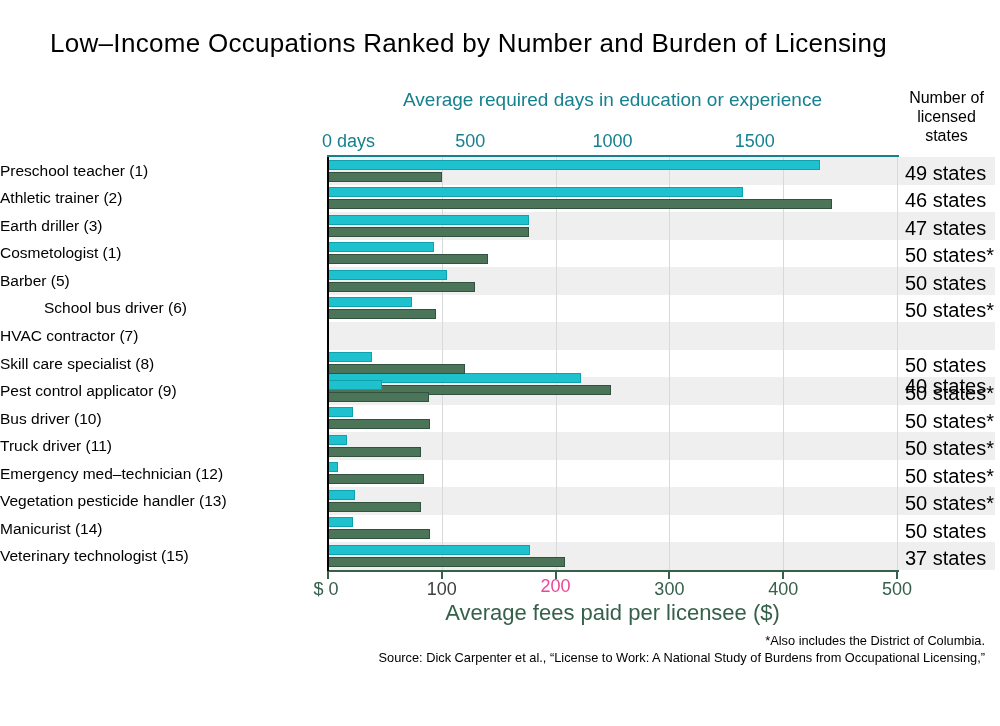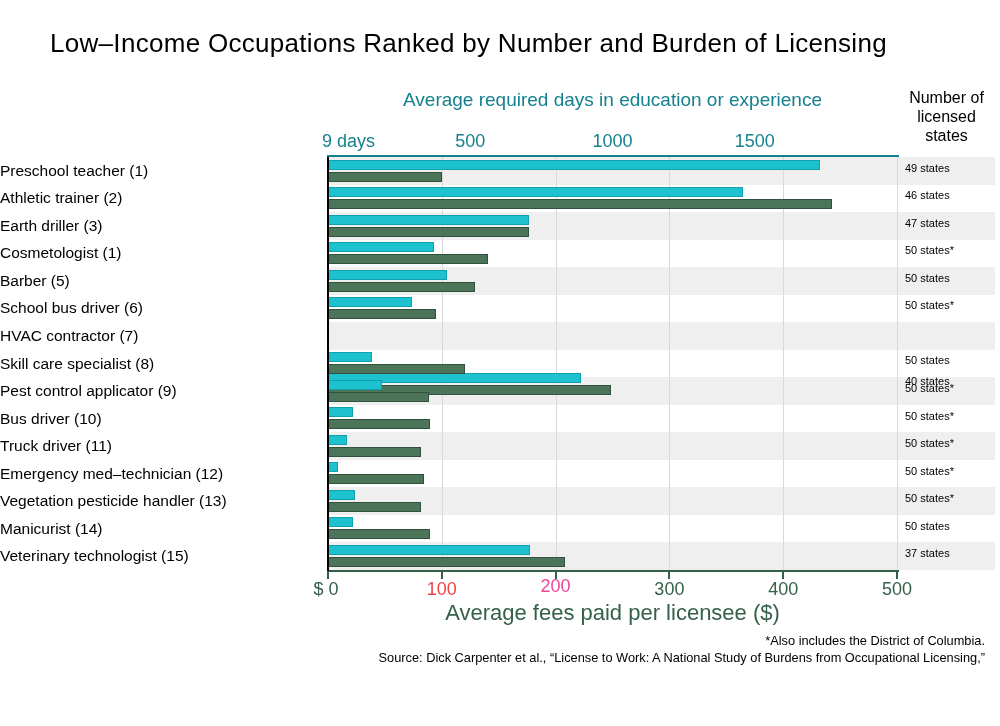--- a/index.html
+++ b/index.html
@@ -23,21 +23,21 @@
   .tick{position:absolute;width:2px;}
   .tick-label{position:absolute;font-size:18px;white-space:nowrap;}
   .tick-label.centered{transform:translateX(-50%);}
   #plot{position:absolute;left:328px;top:157px;width:667px;height:413px;}
   .stripe{position:absolute;left:0;width:667px;z-index:1;}
   .gridline{position:absolute;top:0;width:1px;height:413px;background:#d9d9d9;z-index:2;}
   .rowbars{position:absolute;left:0;width:667px;z-index:3;}
   .bar{position:absolute;left:0;box-sizing:border-box;height:10px;}
   .bar.days{border:1px solid #0fa2ae;}
   .bar.fees{border:1px solid #30523e;}
-  .state-label{position:absolute;left:577px;font-size:11px;color:#000;white-space:nowrap;}
+  .state-label{position:absolute;left:577px;font-size:20px;color:#000;white-space:nowrap;}
   .spine{position:absolute;left:-1px;top:0;width:2px;height:414px;background:#000;z-index:4;}
   .row-label{position:absolute;left:0;width:322px;text-align:left;font-size:15.5px;
     color:#000;white-space:nowrap;}
   .bottom-axis-label{
     position:absolute;left:328px;top:600px;width:569px;text-align:center;font-size:22px;
   }
   .footnotes{position:absolute;left:150px;right:15px;top:632px;text-align:right;}
   .footnote{font-size:12.8px;line-height:17.2px;color:#000;white-space:nowrap;}
 </style>
 </head>
@@ -48,21 +48,21 @@
   <div class="title">Low–Income Occupations Ranked by Number and Burden of Licensing</div>
 
   <div class="top-axis-label" style="color: rgb(21, 129, 143);">Average required days in education or experience</div>
 
   <div class="states-header">Number of
 licensed
 states</div>
 
   <div id="topTicksLayer">
       <div class="tick" style="left: 327px; top: 155px; height: 8px; background: rgb(21, 129, 143);"></div>
-      <div class="tick-label" style="left: 322px; top: 131px; color: rgb(21, 129, 143);">9 days</div>
+      <div class="tick-label" style="left: 322px; top: 131px; color: rgb(21, 129, 143);">0 days</div>
       <div class="tick" style="left: 469.25px; top: 155px; height: 8px; background: rgb(21, 129, 143);"></div>
       <div class="tick-label centered" style="left: 470.25px; top: 131px; color: rgb(21, 129, 143);">500</div>
       <div class="tick" style="left: 611.5px; top: 155px; height: 8px; background: rgb(21, 129, 143);"></div>
       <div class="tick-label centered" style="left: 612.5px; top: 131px; color: rgb(21, 129, 143);">1000</div>
       <div class="tick" style="left: 753.75px; top: 155px; height: 8px; background: rgb(21, 129, 143);"></div>
       <div class="tick-label centered" style="left: 754.75px; top: 131px; color: rgb(21, 129, 143);">1500</div>
       <div class="tick" style="left: 896px; top: 155px; height: 8px; background: rgb(21, 129, 143);"></div>
     </div>
   <div class="axis-line" id="topAxisLine" style="left: 328px; top: 155px; width: 571px; background: rgb(21, 129, 143);"></div>
 
@@ -163,38 +163,38 @@
       </div>
     <div class="spine"></div>
   </div>
 
   <div id="rowLabels">
       <div class="row-label" style="top: 161.767px;">Preschool teacher (1)</div>
       <div class="row-label" style="top: 189.3px;">Athletic trainer (2)</div>
       <div class="row-label" style="top: 216.833px;">Earth driller (3)</div>
       <div class="row-label" style="top: 244.367px;">Cosmetologist (1)</div>
       <div class="row-label" style="top: 271.9px;">Barber (5)</div>
-      <div class="row-label" style="top: 299.433px;">School bus driver (6)</div>
+      <div class="row-label" style="top: 299.433px; padding-left: 44px;">School bus driver (6)</div>
       <div class="row-label" style="top: 326.967px;">HVAC contractor (7)</div>
       <div class="row-label" style="top: 354.5px;">Skill care specialist (8)</div>
       <div class="row-label" style="top: 382.033px;">Pest control applicator (9)</div>
       <div class="row-label" style="top: 409.567px;">Bus driver (10)</div>
       <div class="row-label" style="top: 437.1px;">Truck driver (11)</div>
       <div class="row-label" style="top: 464.633px;">Emergency med–technician (12)</div>
       <div class="row-label" style="top: 492.167px;">Vegetation pesticide handler (13)</div>
       <div class="row-label" style="top: 519.7px;">Manicurist (14)</div>
       <div class="row-label" style="top: 547.233px;">Veterinary technologist (15)</div>
     </div>
 
   <div class="axis-line" id="bottomAxisLine" style="left: 328px; top: 570px; width: 571px; background: rgb(53, 96, 74);"></div>
   <div id="bottomTicksLayer">
       <div class="tick" style="left: 327px; top: 570px; height: 9px; background: rgb(53, 96, 74);"></div>
       <div class="tick-label centered" style="left: 326px; top: 579px; color: rgb(53, 96, 74);">$ 0</div>
       <div class="tick" style="left: 440.8px; top: 570px; height: 9px; background: rgb(53, 96, 74);"></div>
-      <div class="tick-label centered" style="left: 441.8px; top: 579px; color: #ef4444;">100</div>
+      <div class="tick-label centered" style="left: 441.8px; top: 579px; color: #404040;">100</div>
       <div class="tick" style="left: 554.6px; top: 570px; height: 9px; background: rgb(53, 96, 74);"></div>
       <div class="tick-label centered" style="left: 555.6px; top: 576px; color: #ec4899;">200</div>
       <div class="tick" style="left: 668.4px; top: 570px; height: 9px; background: rgb(53, 96, 74);"></div>
       <div class="tick-label centered" style="left: 669.4px; top: 579px; color: rgb(53, 96, 74);">300</div>
       <div class="tick" style="left: 782.2px; top: 570px; height: 9px; background: rgb(53, 96, 74);"></div>
       <div class="tick-label centered" style="left: 783.2px; top: 579px; color: rgb(53, 96, 74);">400</div>
       <div class="tick" style="left: 896px; top: 570px; height: 9px; background: rgb(53, 96, 74);"></div>
       <div class="tick-label centered" style="left: 897px; top: 579px; color: rgb(53, 96, 74);">500</div>
     </div>
 

